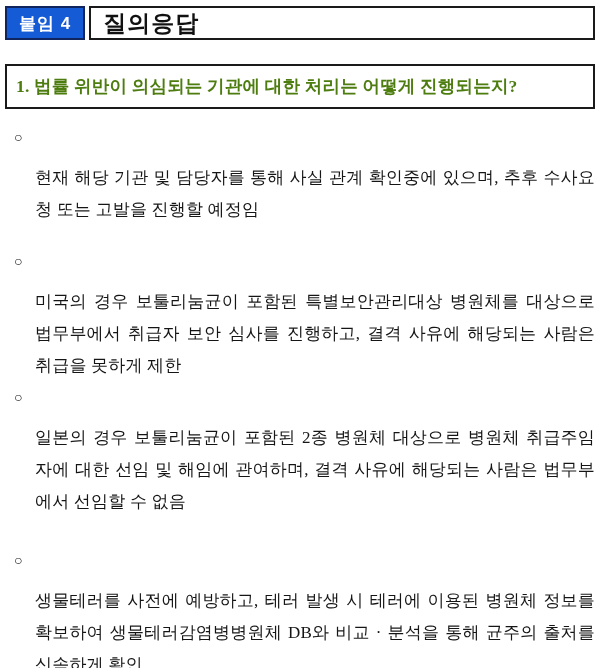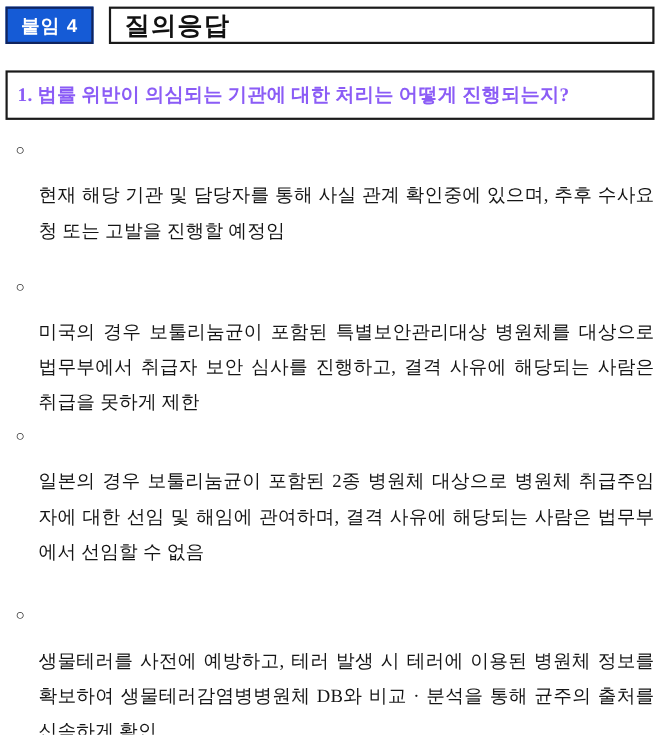--- a/index.html
+++ b/index.html
@@ -13,21 +13,21 @@
   .page {
     width: 600px;
     height: 668px;
     padding: 6px 5px 0 5px;
   }
 
   
   .header-row {
     display: flex;
     align-items: stretch;
-    gap: 14px;
+    gap: 4px;
     height: 34px;
     margin-bottom: 24px;
   }
   .badge {
     background: #155bd6;
     border: 2px solid #10245e;
     color: #ffffff;
     font-family: "Liberation Sans", "DejaVu Sans", sans-serif;
     font-weight: 800;
     font-size: 17px;
@@ -53,21 +53,21 @@
   }
 
   
   .q-box {
     border: 2px solid #1a1a1a;
     background: #ffffff;
     padding: 5px 9px 6px 9px;
     font-weight: 700;
     font-size: 17.5px;
     line-height: 30px;
-    color: #8b5cf6;
+    color: #4d7c0f;
     letter-spacing: 0.2px;
   }
   .q-box .q-text {
     display: block;
     padding-left: 27px;
     text-indent: -27px;
   }
 
   
   .answers { margin: 12px 0 0 0; list-style: none; }

